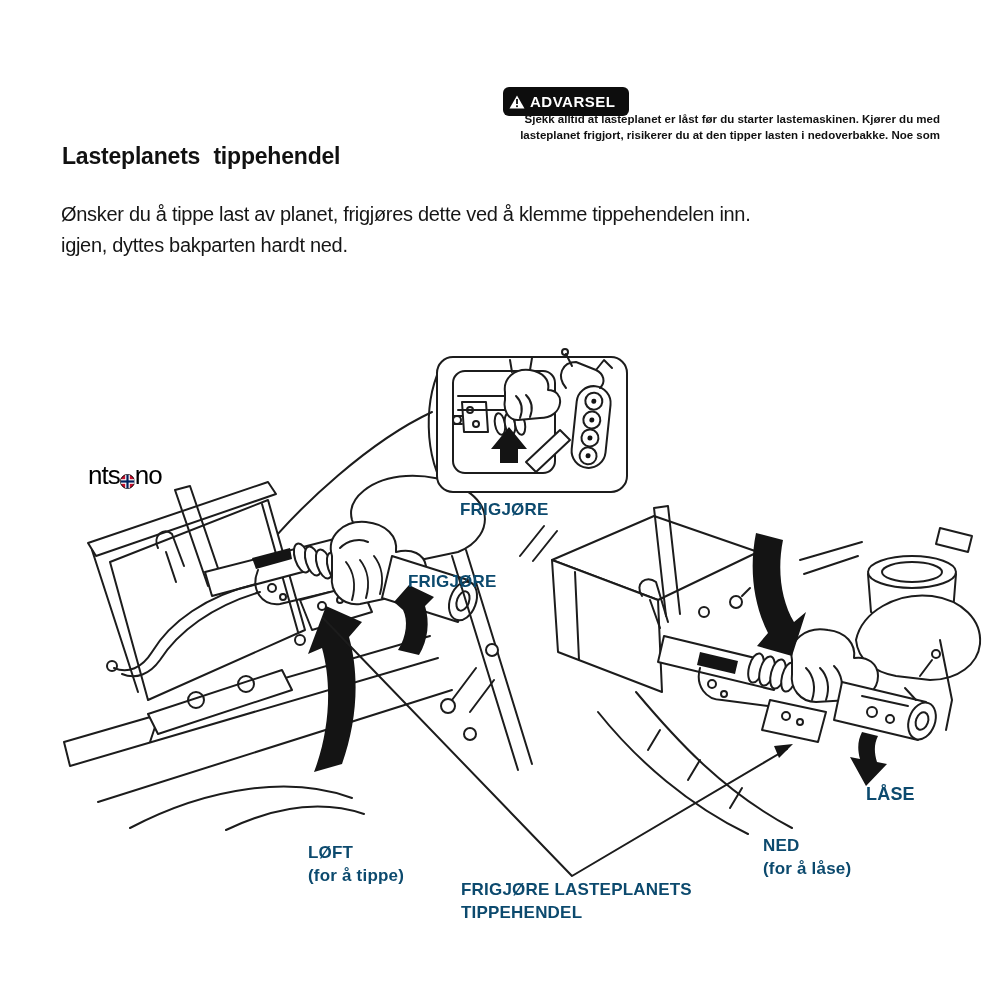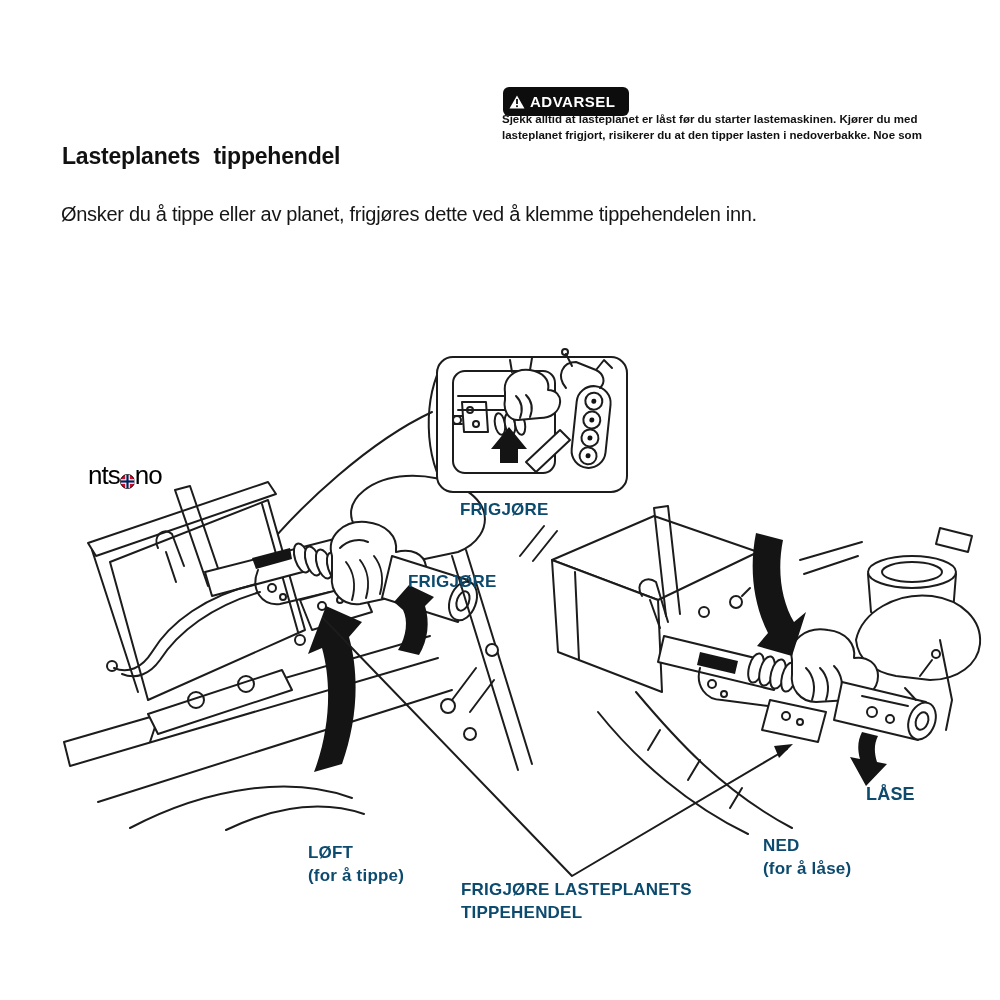--- a/index.html
+++ b/index.html
@@ -4,21 +4,21 @@
 <style>
   html,body{margin:0;padding:0;}
   body{font-family:"Liberation Sans","DejaVu Sans",sans-serif;background:#888;}
   .page{position:relative;width:1000px;height:1000px;background:#ffffff;overflow:hidden;margin:0 auto;}
 
   
   .warn-box{position:absolute;left:503px;top:87px;width:126px;height:29px;background:#0d0d0d;
             display:flex;align-items:center;gap:5px;padding:0 6px;box-sizing:border-box;border-radius:6px;}
   .warn-box .warn-title{color:#ffffff;font-weight:bold;font-size:15px;letter-spacing:0.5px;line-height:1;}
   .warn-text{position:absolute;left:502px;top:112px;width:438px;font-size:11.5px;font-weight:bold;
-             color:#111;line-height:15.5px;letter-spacing:0px;}
+             color:#111;line-height:15.5px;letter-spacing:0px;text-align:right;}
   .warn-text div{white-space:pre;}
 
   
   .h1{position:absolute;left:62px;top:143px;font-size:23px;font-weight:bold;color:#111;
       letter-spacing:-0.2px;word-spacing:7px;}
   .intro{position:absolute;left:61px;top:199px;font-size:20px;color:#161616;line-height:31px;
          letter-spacing:-0.3px;}
   .intro div{white-space:pre;}
 
   
@@ -50,21 +50,22 @@
     </svg>
     <span class="warn-title">ADVARSEL</span>
   </div>
   <div class="warn-text">
     <div>Sjekk alltid at lasteplanet er låst før du starter lastemaskinen. Kjører du med</div>
     <div>lasteplanet frigjort, risikerer du at den tipper lasten i nedoverbakke. Noe som</div>
   </div>
 
   <div class="h1">Lasteplanets tippehendel</div>
   <div class="intro">
-    <div>Ønsker du å tippe eller av planet, frigjøres dette ved å klemme tippehendelen inn.</div>
+    <div>Ønsker du å tippe last av planet, frigjøres dette ved å klemme tippehendelen inn.</div>
+    <div>igjen, dyttes bakparten hardt ned.</div>
   </div>
 
   <div class="wm">
     <span>nts</span>
     <svg width="15" height="15" viewBox="0 0 15 15">
       <circle cx="7.5" cy="7.5" r="7" fill="#c8102e" stroke="#000" stroke-width="1"></circle>
       <rect x="5.2" y="0.8" width="4.6" height="13.4" fill="#fff"></rect>
       <rect x="0.8" y="5.2" width="13.4" height="4.6" fill="#fff"></rect>
       <rect x="6.4" y="0.8" width="2.2" height="13.4" fill="#00205b"></rect>
       <rect x="0.8" y="6.4" width="13.4" height="2.2" fill="#00205b"></rect>

